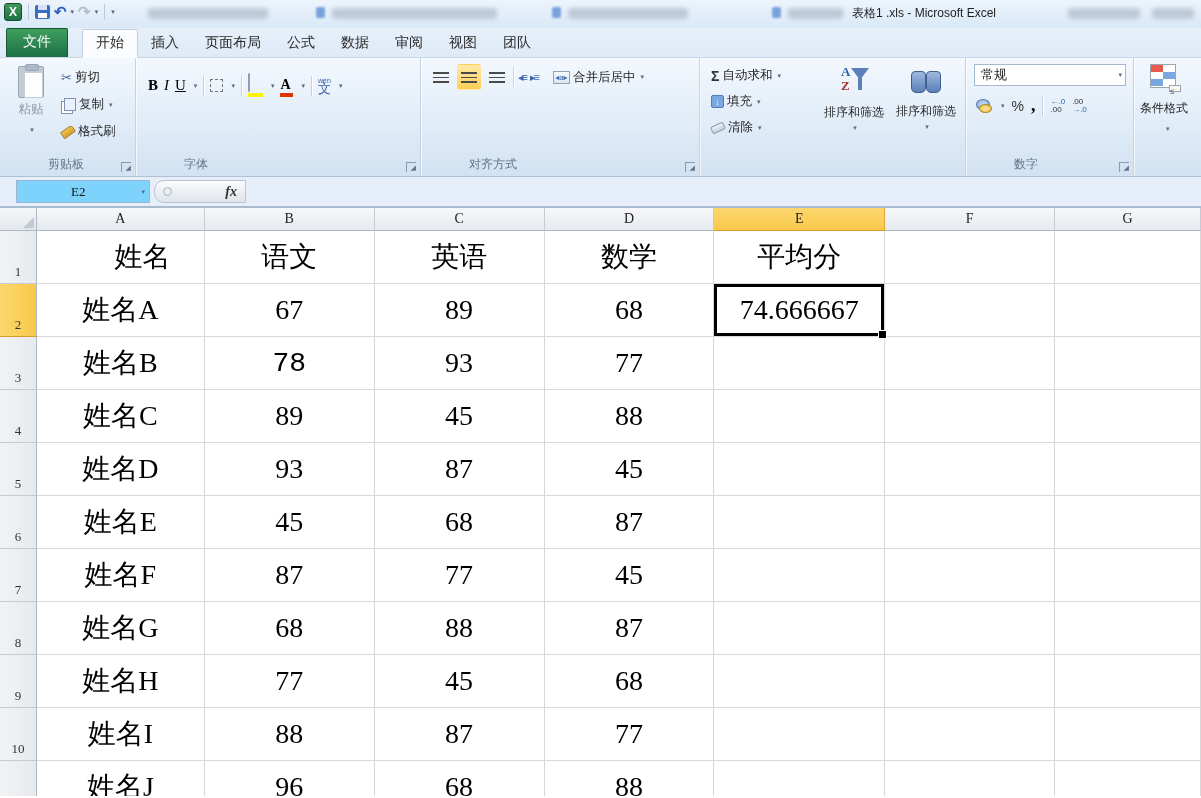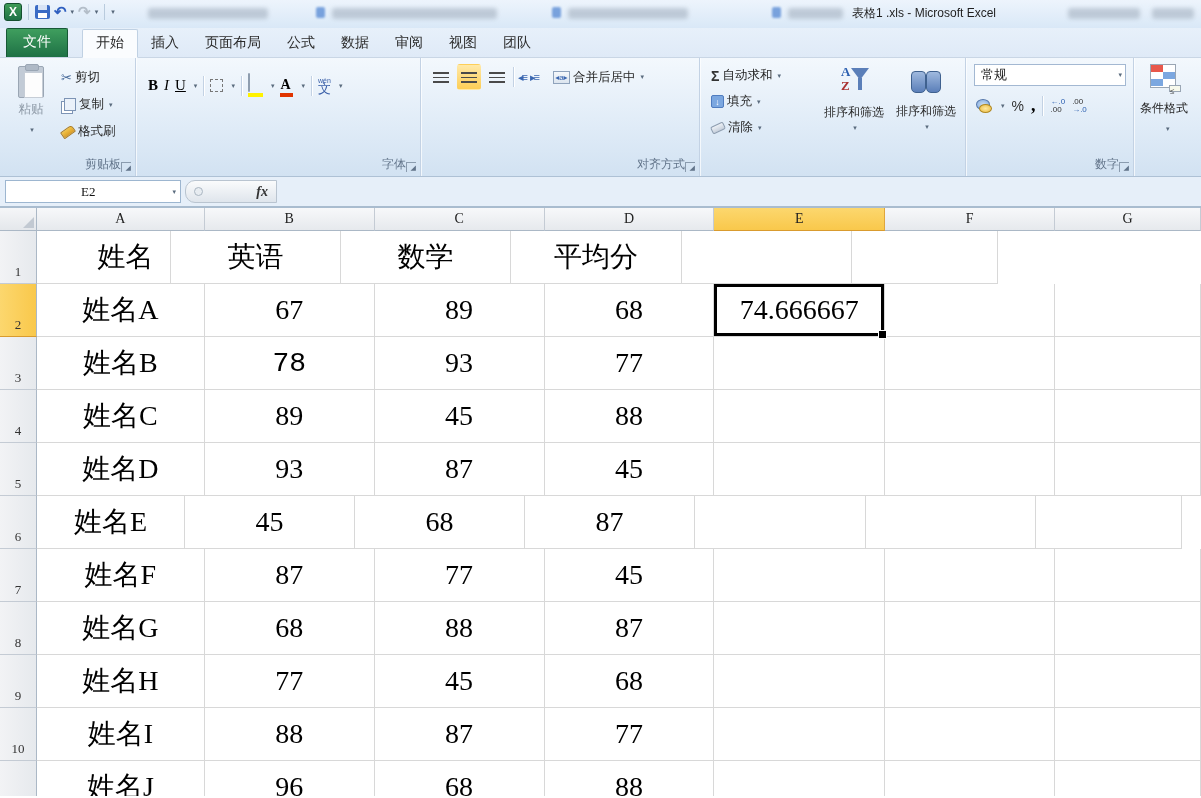--- a/index.html
+++ b/index.html
@@ -24,21 +24,21 @@
 
   
   .tabstrip { height:30px; background:linear-gradient(#E7F0FA,#DFEAF7); display:flex; align-items:flex-end; padding-left:6px; position:relative; border-bottom:1px solid #C9D6E5; }
   .tab { padding:4px 13px 5px; font-size:14px; color:#2B2B2B; cursor:default; }
   .tab.file { background:linear-gradient(#3F9E5E,#1E7145); color:#fff; border:1px solid #175936; border-bottom:none; border-radius:2px 2px 0 0; margin-right:14px; padding:4px 16px 6px; }
   .tab.active { background:#FAFCFE; border:1px solid #C0D1E3; border-bottom:1px solid #FAFCFE; border-radius:2px 2px 0 0; margin-bottom:-1px; }
 
   
   .ribbon { height:119px; background:linear-gradient(#F3F8FD,#DFEBF7 60%,#D2E2F2); border-bottom:1px solid #AEC1D5; display:flex; position:relative; }
   .group { position:relative; height:100%; border-right:1px solid #C3D2E4; box-shadow:1px 0 0 rgba(255,255,255,.7); padding-top:6px; }
-  .group-label { position:absolute; bottom:3px; left:0; right:14px; text-align:right; font-size:12px; color:#62748A; }
+  .group-label { position:absolute; bottom:3px; left:0; right:14px; text-align:left; font-size:12px; color:#62748A;padding-left:48px; }
   .launcher { position:absolute; bottom:4px; right:4px; width:10px; height:10px; border-left:1px solid #8A9BAE; border-top:1px solid #8A9BAE; font-size:7px; color:#62748A; line-height:10px; text-align:right; cursor:pointer; }
   .dd { font-size:7px; color:#5A6B7E; margin-left:2px; }
   .rbtn { display:inline-flex; align-items:center; gap:3px; font-size:12.5px; color:#262626; padding:1px 3px; border-radius:2px; cursor:pointer; }
   .hl { background:linear-gradient(#FFE9A8,#FDCE56); border:1px solid #C79A3B; border-radius:3px; }
 
   
   .g-clip { width:136px; }
   .paste-big { position:absolute; left:8px; top:8px; width:46px; text-align:center; cursor:pointer; }
   .clipboard-shape { width:26px; height:32px; margin:0 auto; background:#C2CBD6; border:1px solid #9AA6B4; border-radius:2px; position:relative; }
   .clipboard-shape:before { content:""; position:absolute; left:6px; top:-3px; width:12px; height:5px; background:#AEB9C6; border:1px solid #9AA6B4; border-radius:2px; }
@@ -114,21 +114,21 @@
       linear-gradient(#fff,#fff); border:1px solid #9AA6B4; position:relative; }
   .cf-ic i { position:absolute; width:12px; height:7px; }
   .cf-ic .r1 { left:0; top:0; background:#E8584B; }
   .cf-ic .b1 { right:0; top:7px; background:#7BA7E0; }
   .cf-ic .r2 { left:0; top:14px; background:#7BA7E0; }
   .cf-badge { position:absolute; right:-6px; bottom:-5px; width:13px; height:13px; background:#F7F9EC; border:1px solid #9AA6B4; font-size:8px; line-height:12px; color:#444; font-style:normal; }
   .cf-cap { font-size:12px; color:#262626; margin-left:6px; margin-top:8px; white-space:nowrap; }
 
   
   .formulabar { height:31px; background:#E6EFF9; border-bottom:2px solid #A9BCCF; display:flex; align-items:center; position:relative; }
-  .namebox { width:176px; height:23px; background:#ffffff; border:1px solid #9DB6D0; margin-left:5px; display:flex; align-items:center; }
+  .namebox { width:134px; height:23px; background:#7dd3fc; border:1px solid #9DB6D0; margin-left:16px; display:flex; align-items:center; }
   .namebox .nbtext { flex:1; text-align:center; font-size:13px; font-family:"Liberation Serif",serif; color:#111; }
   .namebox .dd { margin-right:4px; }
   .fx-pill { width:92px; height:23px; margin-left:4px; background:linear-gradient(#FAFBFC,#DFE5EC); border:1px solid #B9C4D0; border-radius:10px 0 0 10px; display:flex; align-items:center; justify-content:space-between; padding:0 8px; }
   .fx-circle { width:9px; height:9px; border-radius:50%; border:1px solid #AAB6C2; background:#E7ECF1; }
   .fx { font-family:"Liberation Serif",serif; font-style:italic; font-weight:bold; font-size:14px; color:#333; }
   .formula-field { flex:1; height:23px; background:#fff; border:1px solid #C5D3E2; border-left:none; display:flex; align-items:center; padding-left:8px; font-family:"Liberation Serif",serif; font-size:15px; color:#111; }
 
   
   .sheet { position:relative; height:588px; overflow:hidden; background:#fff; }
   .colheaders { display:flex; height:23px; }
@@ -328,21 +328,22 @@
         <div class="colhdr" style="width: 170px;">B</div>
         <div class="colhdr" style="width: 170px;">C</div>
         <div class="colhdr" style="width: 170px;">D</div>
         <div class="colhdr sel" style="width: 171px;">E</div>
         <div class="colhdr" style="width: 170px;">F</div>
         <div class="colhdr" style="width: 146px;">G</div>
       </div>
     <div>
         <div class="row">
           <div class="rowhdr">1</div>
-          <div class="cell" style="width: 134px; padding-left: 44px;">姓名</div>
+          <div class="cell" style="width: 168px; padding-left: 44px;">姓名</div>
+          <div class="cell" style="width: 170px;">语文</div>
           <div class="cell" style="width: 170px;">英语</div>
           <div class="cell" style="width: 170px;">数学</div>
           <div class="cell" style="width: 171px;">平均分</div>
           <div class="cell" style="width: 170px;"></div>
           <div class="cell" style="width: 146px;"></div>
         </div>
         <div class="row">
           <div class="rowhdr sel">2</div>
           <div class="cell" style="width: 168px;">姓名A</div>
           <div class="cell" style="width: 170px;">67</div>
@@ -377,21 +378,21 @@
           <div class="cell" style="width: 168px;">姓名D</div>
           <div class="cell" style="width: 170px;">93</div>
           <div class="cell" style="width: 170px;">87</div>
           <div class="cell" style="width: 170px;">45</div>
           <div class="cell" style="width: 171px;"></div>
           <div class="cell" style="width: 170px;"></div>
           <div class="cell" style="width: 146px;"></div>
         </div>
         <div class="row">
           <div class="rowhdr">6</div>
-          <div class="cell" style="width: 148px;">姓名E</div>
+          <div class="cell" style="width: 168px;">姓名E</div>
           <div class="cell" style="width: 170px;">45</div>
           <div class="cell" style="width: 170px;">68</div>
           <div class="cell" style="width: 170px;">87</div>
           <div class="cell" style="width: 171px;"></div>
           <div class="cell" style="width: 170px;"></div>
           <div class="cell" style="width: 146px;"></div>
         </div>
         <div class="row">
           <div class="rowhdr">7</div>
           <div class="cell" style="width: 168px;">姓名F</div>

